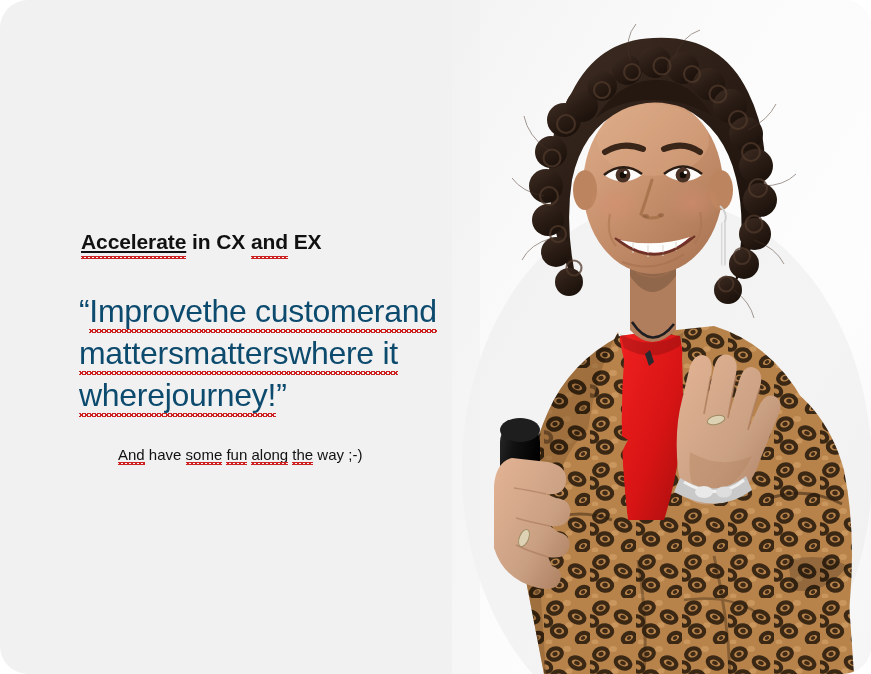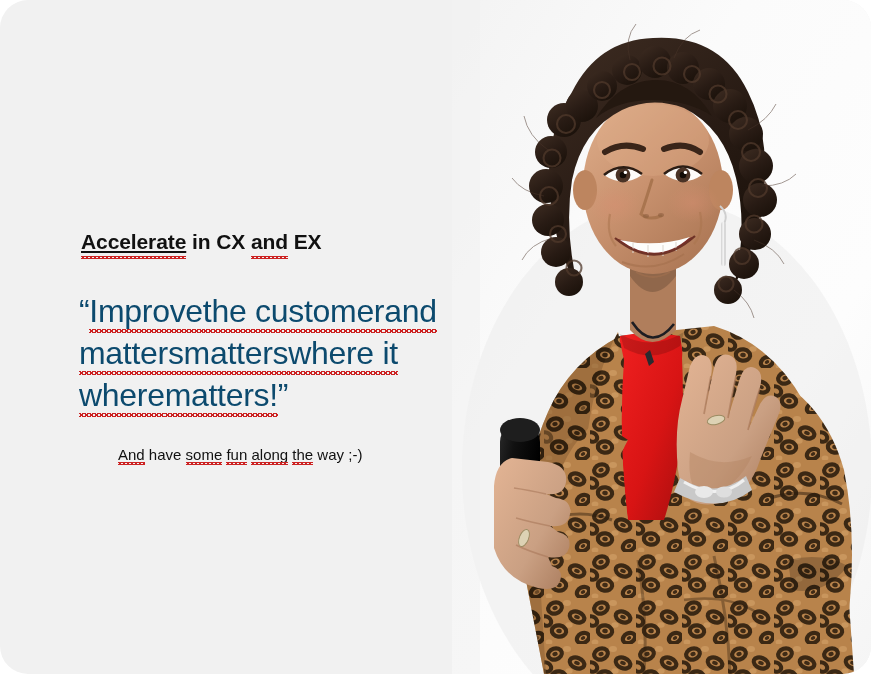--- a/index.html
+++ b/index.html
@@ -425,19 +425,19 @@
 
   <div class="textblock">
 
     <div class="heading"><span class="hl sq">Accelerate</span><span> in CX </span><span class="sq">and</span><span> EX</span></div>
 
     <div class="quote">
       <span class="quote-line"><span>“</span><span class="sq">Improve</span><span class="sq"> the customer </span><span class="sq">and</span></span>
 
       <span class="quote-line"><span class="sq">matters </span><span class="sq">matters</span><span class="sq"> where it</span></span>
 
-      <span class="quote-line"><span class="sq">where</span><span class="sq"> matters!</span><span>”</span></span>
+      <span class="quote-line"><span class="sq">where</span><span class="sq"> journey!</span><span>”</span></span>
     </div>
 
     <div class="subline"><span class="sq">And</span><span> have </span><span class="sq">some</span><span> </span><span class="sq">fun</span><span> </span><span class="sq">along</span><span> </span><span class="sq">the</span><span> way ;-)</span></div>
 
   </div>
 </div>
 
 </body></html>

